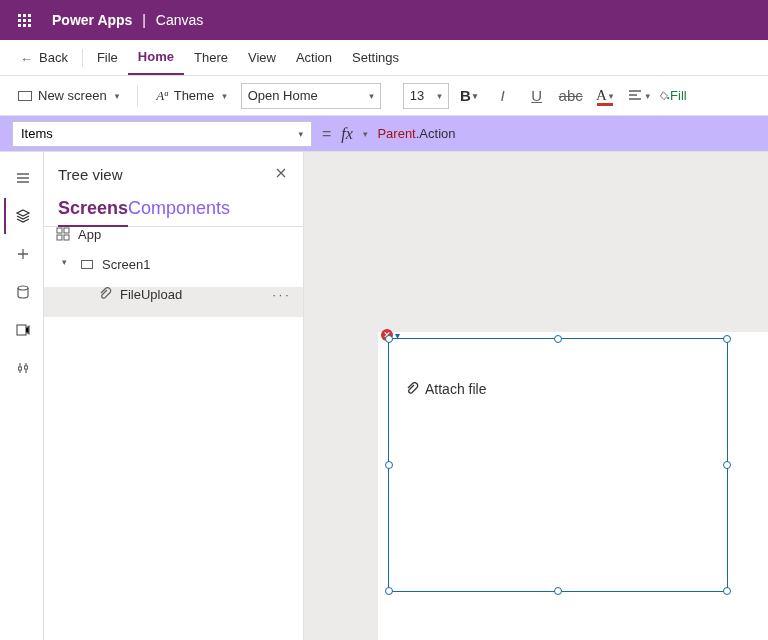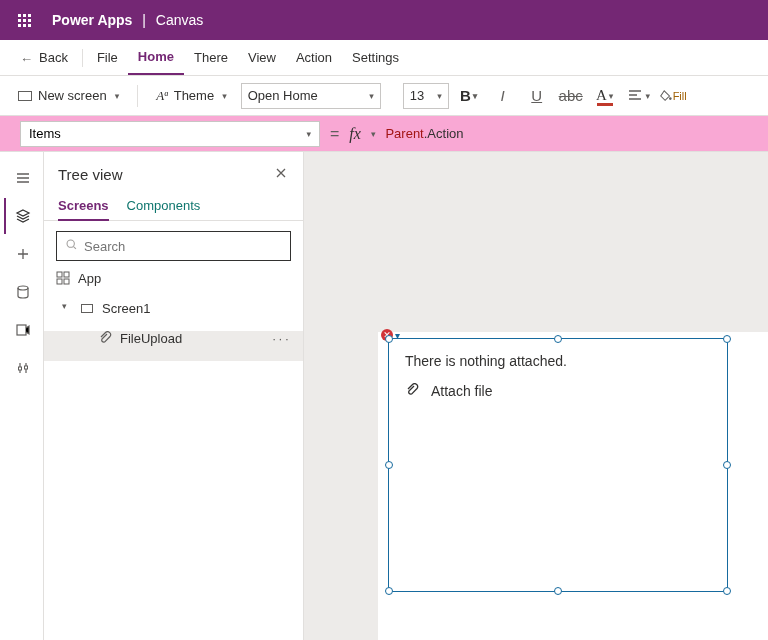--- a/index.html
+++ b/index.html
@@ -32,21 +32,21 @@
   .fmt-btn { width: 28px; height: 26px; display: flex; align-items: center; justify-content: center; cursor: pointer; color: #605e5c; }
   .fmt-bold { font-weight: 700; color: #323130; font-size: 15px; }
   .fmt-italic { font-style: italic; font-family: Georgia, serif; font-size: 15px; }
   .fmt-under { text-decoration: underline; font-size: 15px; }
   .fmt-strike { text-decoration: line-through; font-size: 15px; }
   .font-color { position: relative; }
   .font-color .A { font-family: Georgia, serif; font-size: 15px; color: #323130; }
   .font-color .bar { position: absolute; left: 6px; right: 6px; bottom: 3px; height: 3px; background: #c0392b; }
 
   
-  .propbar { height: 36px; background: #f9a8d4; border-bottom: 1px solid #e1dfdd; display: flex; align-items: center; padding: 0 20px; gap: 10px; }
+  .propbar { height: 36px; background: #c4b5fd; border-bottom: 1px solid #e1dfdd; display: flex; align-items: center; padding: 0 12px; gap: 10px; }
   .prop-select { border: 1px solid #c8c6c4; height: 26px; width: 300px; display: flex; align-items: center; justify-content: space-between; padding: 0 8px; font-size: 13px; background: #fff; }
   .eq { color: #605e5c; }
   .fx { font-style: italic; font-family: Georgia, serif; color: #323130; }
   .fx-chev { font-size: 9px; color: #605e5c; }
   .formula { font-family: Consolas, monospace; font-size: 13px; }
   .formula .tok-parent { color: #a31515; }
   .formula .tok-dot, .formula .tok-default { color: #323130; }
 
   
   .main { display: flex; height: calc(640px - 40px - 36px - 40px - 36px); background: #faf9f8; }
@@ -55,22 +55,22 @@
   .rail { width: 44px; background: #fff; border-right: 1px solid #e1dfdd; display: flex; flex-direction: column; align-items: center; padding-top: 8px; gap: 2px; }
   .rail-btn { width: 36px; height: 36px; display: flex; align-items: center; justify-content: center; cursor: pointer; color: #605e5c; border-left: 2px solid transparent; }
   .rail-btn.active { border-left: 2px solid #742774; color: #323130; }
   .rail-btn svg { width: 16px; height: 16px; }
 
   
   .treepanel { width: 260px; background: #fff; border-right: 1px solid #e1dfdd; display: flex; flex-direction: column; }
   .tp-head { display: flex; align-items: center; justify-content: space-between; padding: 10px 12px 6px 14px; }
   .tp-title { font-size: 15px; color: #323130; }
   .tp-close { cursor: pointer; color: #605e5c; font-size: 14px; padding: 4px; }
-  .tp-tabs { display: flex; gap: 18px; padding: 0 14px; font-size: 13px; border-bottom: 1px solid #e1dfdd; }
-  .tp-tab { padding: 6px 0; cursor: pointer; color: #0f766e; }
+  .tp-tabs { display: flex; padding: 0 14px; font-size: 18px; border-bottom: 1px solid #e1dfdd; }
+  .tp-tab { padding: 6px 0; cursor: pointer; color: #8b5cf6; }
   .tp-tab.active { color: #742774; border-bottom: 2px solid #742774; margin-bottom: -1px; font-weight: 600; }
   .tp-search { margin: 10px 12px; border: 1px solid #323130; height: 30px; display: flex; align-items: center; padding: 0 8px; gap: 6px; }
   .tp-search input { border: none; outline: none; font-size: 13px; flex: 1; }
   .tp-row { display: flex; align-items: flex-start; height: 30px; padding: 0 12px; font-size: 13px; color: #323130; cursor: pointer; gap: 8px; }
   .tp-row.indent1 { padding-left: 18px; }
   .tp-row.indent2 { padding-left: 54px; }
   .tp-row.selected { background: #edebe9; }
   .tp-row .more { margin-left: auto; color: #605e5c; letter-spacing: 2px; cursor: pointer; }
   .tp-caret { font-size: 9px; color: #605e5c; width: 10px; display: inline-block; }
   .tp-ico { width: 14px; height: 14px; display: inline-flex; align-items: center; justify-content: center; }
@@ -82,28 +82,28 @@
   .sel-box { position: absolute; left: 84px; top: 186px; width: 340px; height: 254px; border: 1px solid #166a9e; background: #fff; }
   .handle { position: absolute; width: 8px; height: 8px; background: #fff; border: 1px solid #166a9e; border-radius: 50%; }
   .h-tl { left: -4px; top: -4px; } .h-tr { right: -4px; top: -4px; }
   .h-bl { left: -4px; bottom: -4px; } .h-br { right: -4px; bottom: -4px; }
   .h-tc { left: 50%; top: -4px; margin-left: -4px; } .h-bc { left: 50%; bottom: -4px; margin-left: -4px; }
   .h-ml { left: -4px; top: 50%; margin-top: -4px; } .h-mr { right: -4px; top: 50%; margin-top: -4px; }
   .badge { position: absolute; left: -8px; top: -10px; display: flex; align-items: center; gap: 2px; }
   .badge-err { width: 12px; height: 12px; border-radius: 50%; background: #d13438; color: #fff; font-size: 9px; display: flex; align-items: center; justify-content: center; }
   .badge-chev { font-size: 10px; color: #166a9e; }
   .sel-content { padding: 14px 16px; font-size: 14px; color: #323130; }
-  .sel-content .attach-row { display: flex; gap: 12px; margin-top: 14px; cursor: pointer; }
+  .sel-content .attach-row { display: flex; align-items: center; gap: 6px; margin-top: 28px; cursor: pointer; }
 
   
   .ico-screen-rect { width: 14px; height: 10px; border: 1px solid #605e5c; display: inline-block; }
   .ico-theme-a { font-family: Georgia, serif; font-style: italic; position: relative; }
   .ico-search { color: #a19f9d; }
 
-  .fill-label { color: #a16207; font-size: 11px; }
+  .fill-label { color: #15803d; font-size: 13px; }
 </style>
 </head>
 <body>
 
 <div class="appbar">
   <div class="waffle">
     <div class="waffle-grid">
       <span></span>
         <span></span>
         <span></span>
@@ -256,29 +256,20 @@
       <span class="tp-title">Tree view</span>
       <span class="tp-close">
         <svg width="12" height="12" viewBox="0 0 12 12">
             <path stroke="#605e5c" stroke-width="1.3" d="M2 2l8 8M10 2l-8 8"></path>
           </svg>
       </span>
     </div>
     <div class="tp-tabs">
       <div class="tp-tab active"><span>Screens</span></div>
       <div class="tp-tab"><span>Components</span></div>
-    </div>
-    <div class="tp-search">
-      <span class="ico-search">
-        <svg width="13" height="13" viewBox="0 0 16 16">
-            <circle cx="7" cy="7" r="4.5" fill="none" stroke="#a19f9d" stroke-width="1.3"></circle>
-            <path stroke="#a19f9d" stroke-width="1.3" d="M10.5 10.5l3 3"></path>
-          </svg>
-      </span>
-      <input type="text" placeholder="Search" style="">
     </div>
     <div class="tp-row">
       <span class="tp-ico">
         <svg viewBox="0 0 14 14">
             <rect x="1" y="1" width="5" height="5" fill="none" stroke="#605e5c"></rect>
             <rect x="8" y="1" width="5" height="5" fill="none" stroke="#605e5c"></rect>
             <rect x="1" y="8" width="5" height="5" fill="none" stroke="#605e5c"></rect>
             <rect x="8" y="8" width="5" height="5" fill="none" stroke="#605e5c"></rect>
           </svg>
       </span>
@@ -303,21 +294,20 @@
   </div>
 
   <div class="canvas">
     <div class="artboard"></div>
     <div class="sel-box">
       <div class="badge">
         <span class="badge-err">✕</span>
         <span class="badge-chev">▾</span>
       </div>
       <div class="sel-content">
-        <div>There is nothing attached.</div>
         <div class="attach-row">
           <svg width="14" height="14" viewBox="0 0 14 14">
               <path fill="none" stroke="#323130" stroke-width="1.3" d="M9 3L4.5 7.5a2 2 0 102.8 2.8L12 5.5a3 3 0 00-4.2-4.2L3 6"></path>
             </svg>
           <span>Attach file</span>
         </div>
       </div>
       <span class="handle h-tl"></span>
       <span class="handle h-tc"></span>
       <span class="handle h-tr"></span>

